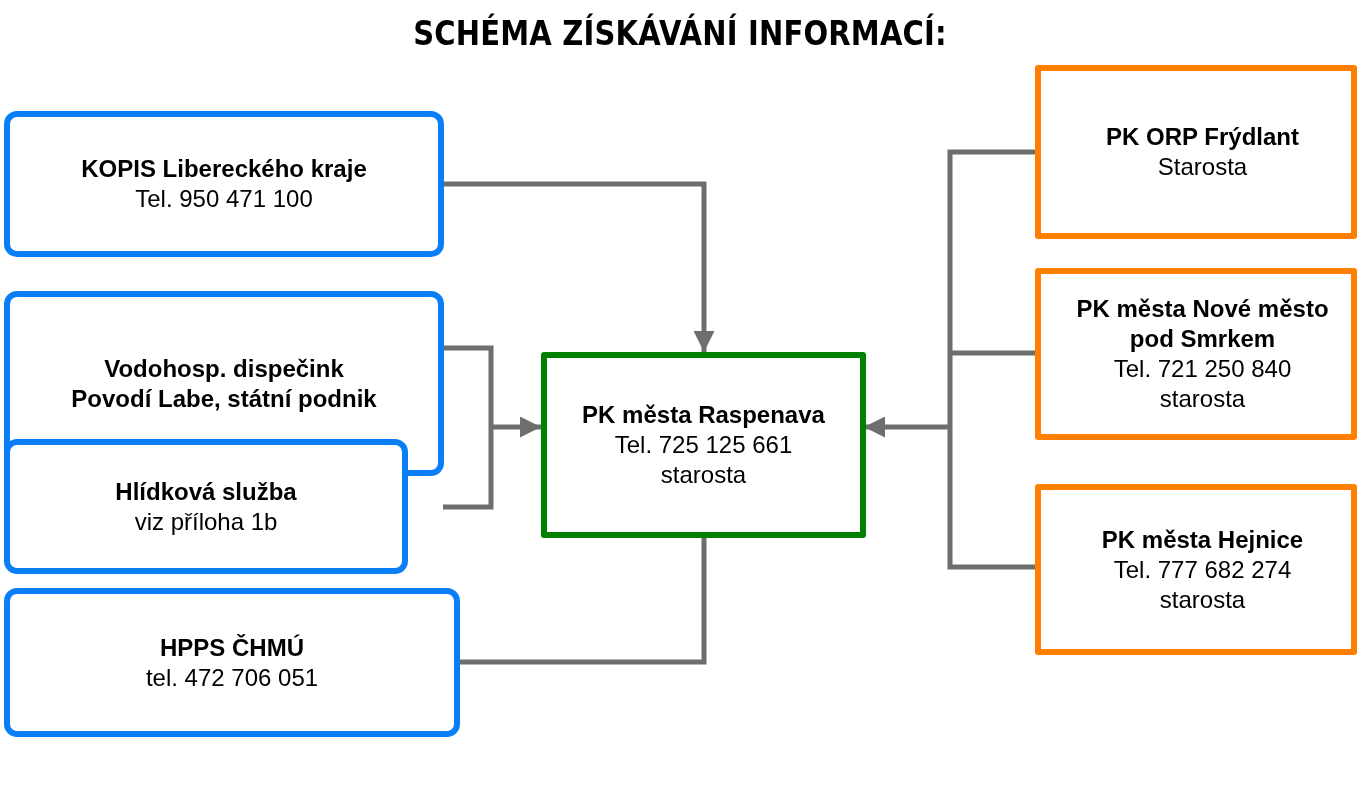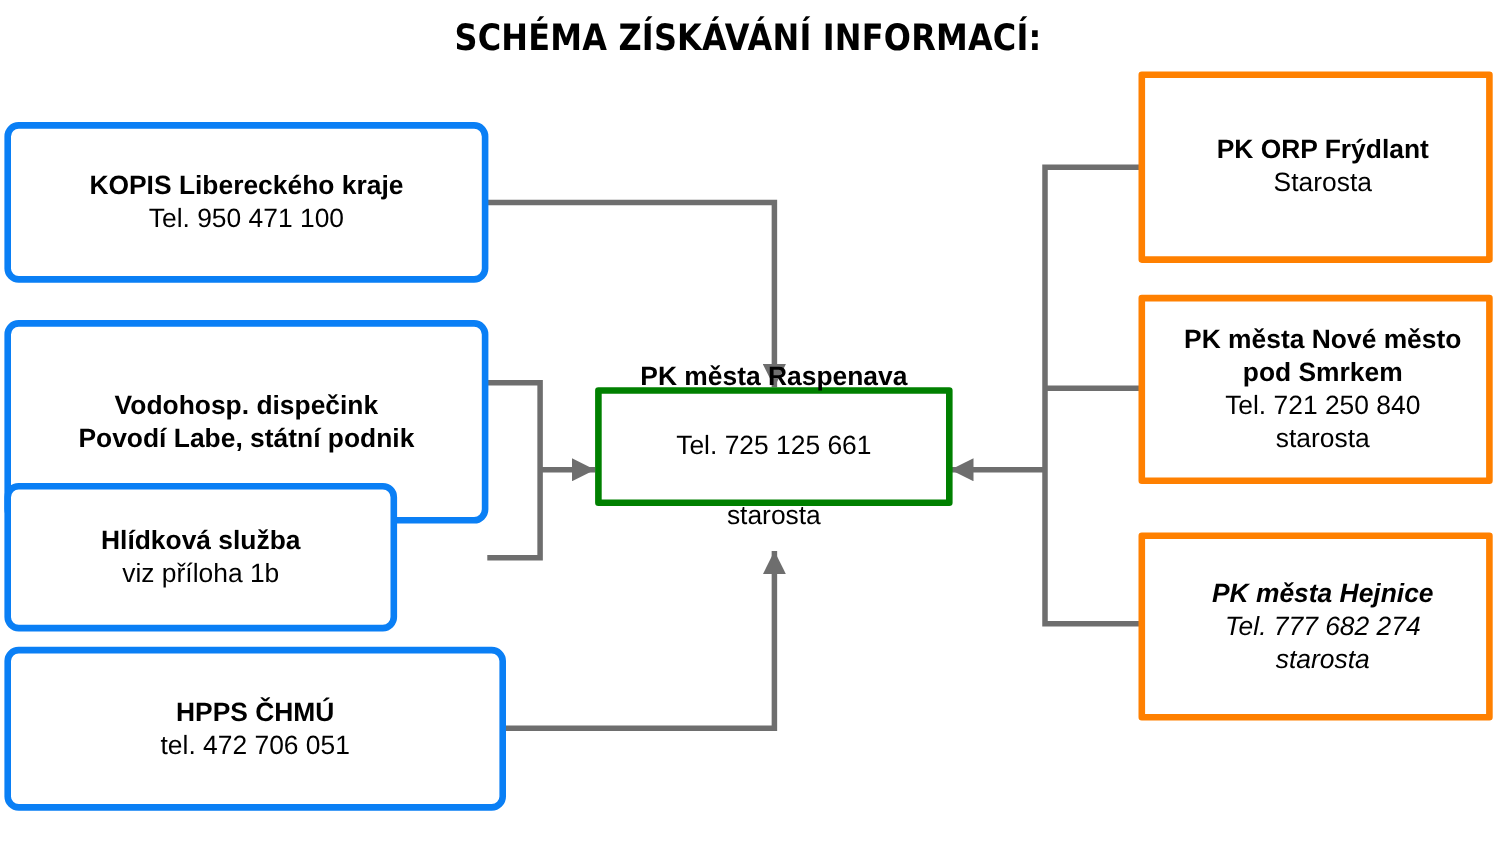--- a/index.html
+++ b/index.html
@@ -50,45 +50,45 @@
 <div class="node blue" style="left:4px; top:111px; width:440px; height:146px;">
   <div class="bold">KOPIS Libereckého kraje</div>
   <div>Tel. 950 471 100</div>
 </div>
 
 <div class="node blue" style="left:4px; top:279px; width:440px; height:185px;margin-top:12px;">
   <div class="bold">Vodohosp. dispečink</div>
   <div class="bold">Povodí Labe, státní podnik</div>
 </div>
 
-<div class="node blue" style="left:4px; top:439px; width:357px; height:135px;">
+<div class="node blue" style="left:4px; top:439px; width:404px; height:135px;">
   <div class="bold">Hlídková služba</div>
   <div>viz příloha 1b</div>
 </div>
 
 <div class="node blue" style="left:4px; top:588px; width:456px; height:149px;">
   <div class="bold">HPPS ČHMÚ</div>
   <div>tel. 472 706 051</div>
 </div>
 
-<div class="node green" style="left:541px; top:352px; width:325px; height:108px;gap:33px;">
+<div class="node green" style="left:541px; top:352px; width:325px; height:186px;">
   <div class="bold">PK města Raspenava</div>
   <div>Tel. 725 125 661</div>
   <div>starosta</div>
 </div>
 
 <div class="node orange" style="left:1035px; top:65px; width:322px; height:174px;">
   <div class="bold" style="white-space:pre;">PK ORP Frýdlant</div>
   <div>Starosta</div>
 </div>
 
 <div class="node orange" style="left:1035px; top:268px; width:322px; height:172px;">
   <div class="bold">PK města Nové město</div>
   <div class="bold">pod Smrkem</div>
   <div>Tel. 721 250 840</div>
   <div>starosta</div>
 </div>
 
-<div class="node orange" style="left:1035px; top:484px; width:322px; height:171px;font-style:italic;">
+<div class="node orange" style="left:1035px; top:484px; width:322px; height:171px;">
   <div class="bold">PK města Hejnice</div>
   <div>Tel. 777 682 274</div>
   <div>starosta</div>
 </div>
 
 </body></html>

